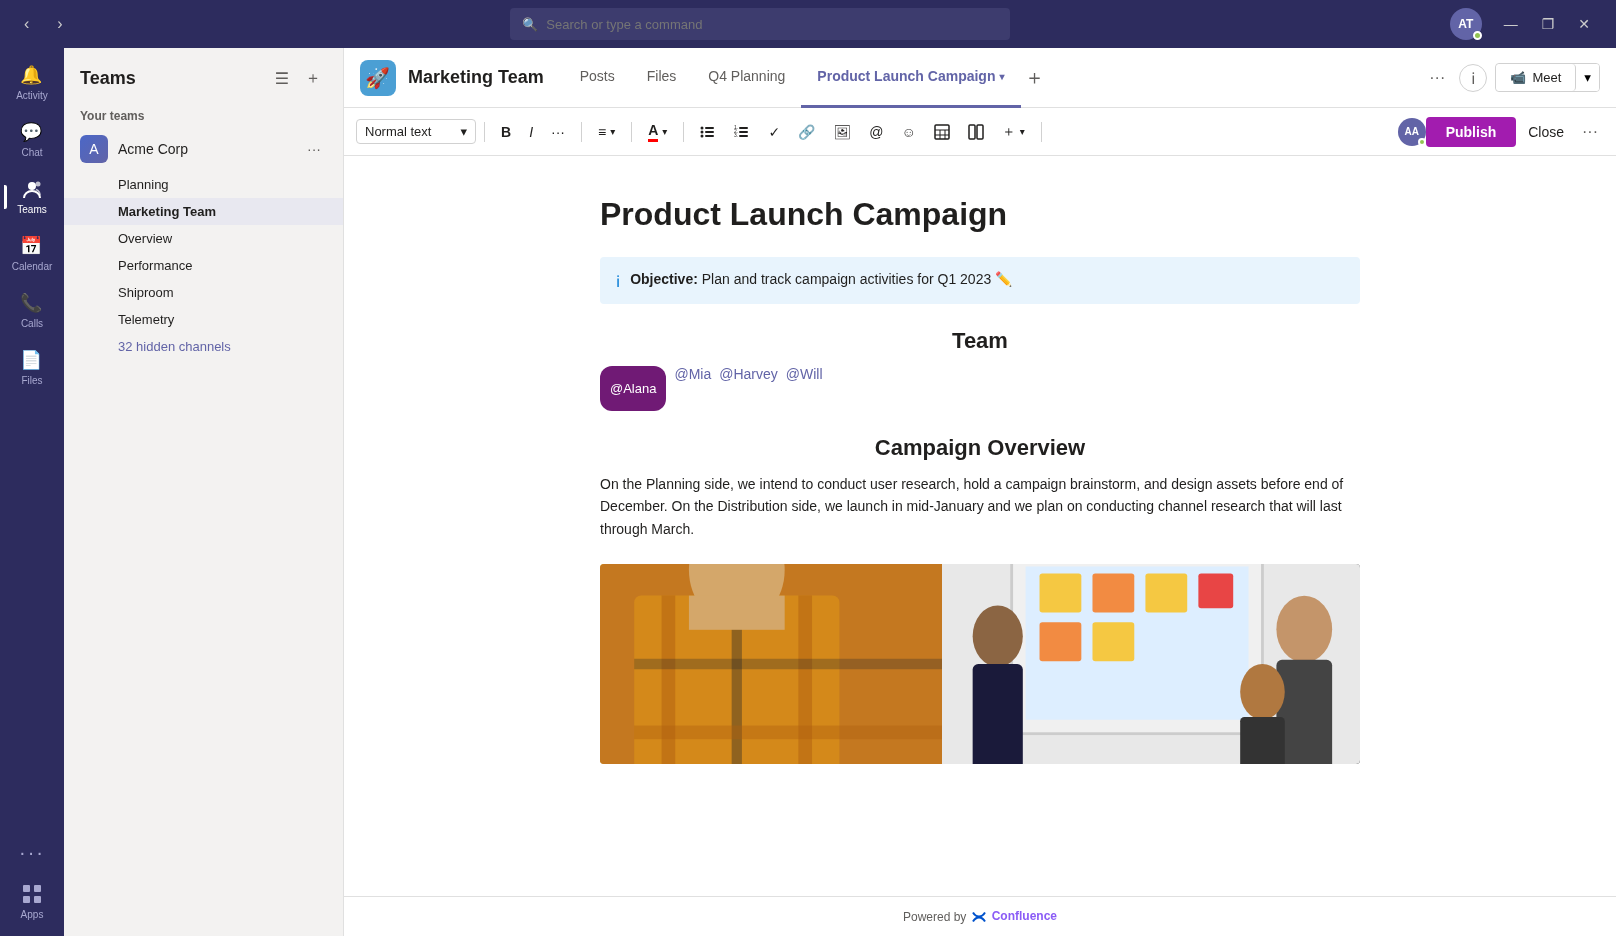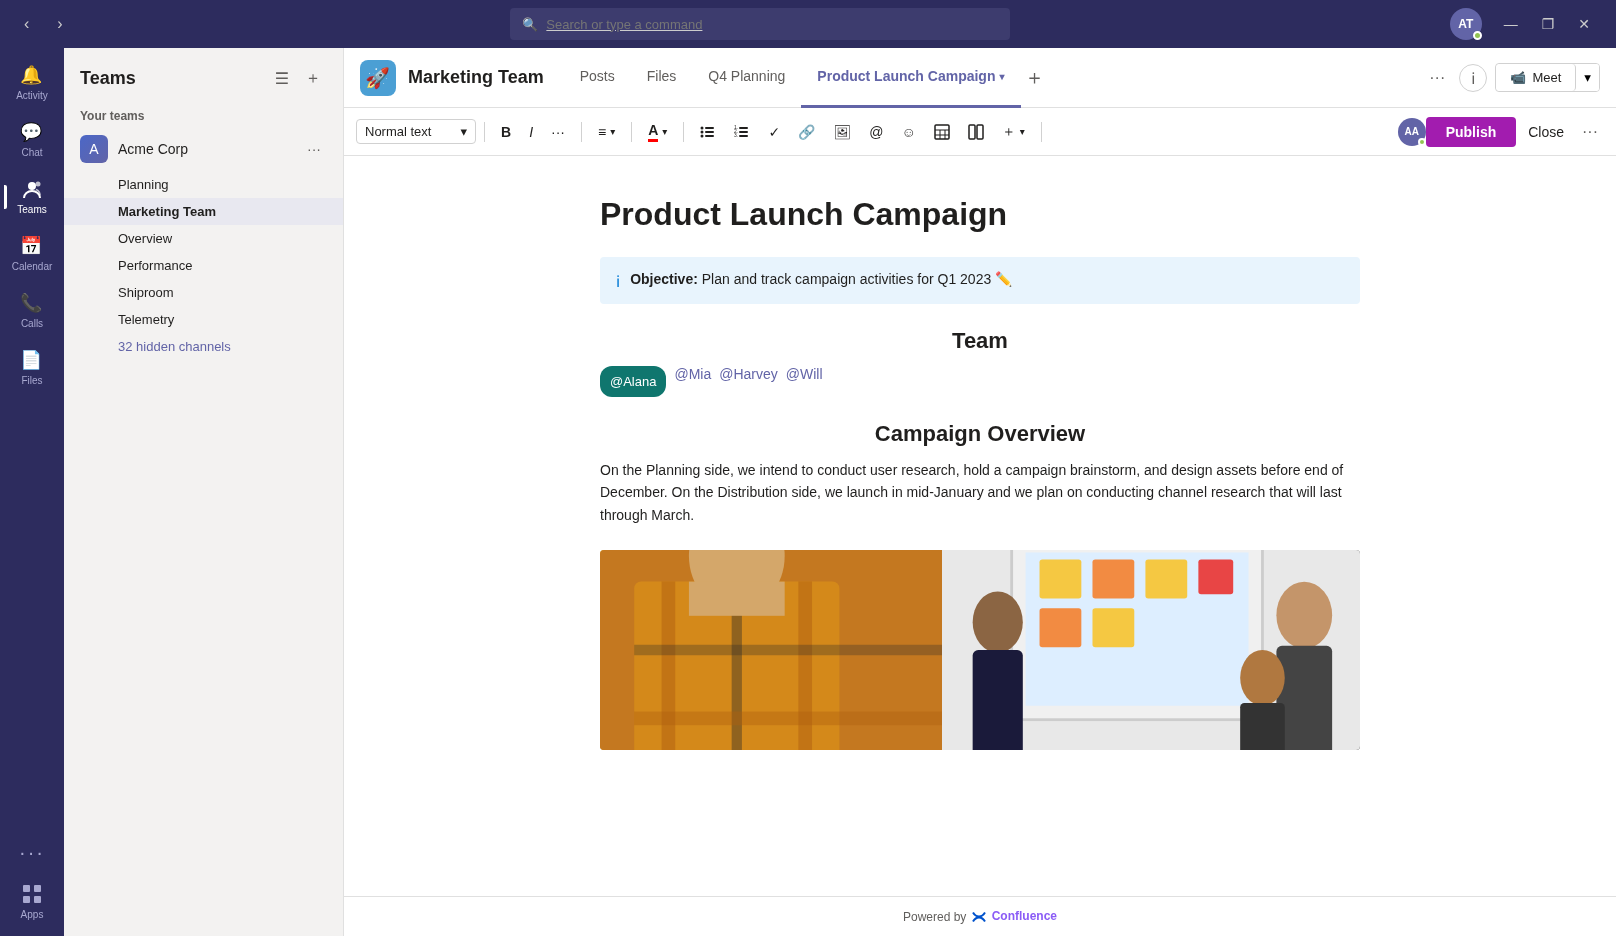--- a/index.html
+++ b/index.html
@@ -18,21 +18,21 @@
     .titlebar-nav button {
       background: none; border: none; color: #ccc; cursor: pointer; font-size: 16px; padding: 4px 8px; border-radius: 4px;
     }
     .titlebar-search {
       flex: 1; max-width: 500px; margin: 0 auto;
       background: #3d3c6e; border: none; border-radius: 4px;
       height: 32px; display: flex; align-items: center; padding: 0 12px; gap: 8px;
       color: #ccc; font-size: 13px;
     }
     .titlebar-search input {
-      background: none; border: none; outline: none; color: #ccc; flex: 1; font-size: 13px; text-decoration: underline;
+      background: none; border: none; outline: none; color: #ccc; flex: 1; font-size: 13px;
     }
     .titlebar-right { display: flex; align-items: center; gap: 12px; }
     .avatar-circle {
       width: 32px; height: 32px; border-radius: 50%; background: #6264a7;
       display: flex; align-items: center; justify-content: center; color: white; font-size: 12px; font-weight: 600;
     }
     .win-controls { display: flex; gap: 4px; }
     .win-btn { background: none; border: none; color: #ccc; font-size: 14px; cursor: pointer; padding: 4px 10px; }
 
     
@@ -157,22 +157,22 @@
     .info-callout {
       background: #e8f4fd; border-radius: 4px; padding: 12px 16px;
       display: flex; align-items: flex-start; gap: 10px; margin-bottom: 24px;
     }
     .info-icon { color: #0078d4; font-size: 16px; margin-top: 1px; flex-shrink: 0; }
     .info-text { font-size: 14px; color: #201f1e; line-height: 1.5; }
     .info-text strong { font-weight: 700; }
     .section-heading { font-size: 22px; font-weight: 700; color: #201f1e; margin-bottom: 12px; text-align: center; }
     .team-mentions { display: flex; gap: 8px; flex-wrap: wrap; margin-bottom: 24px; }
     .mention-tag {
-      background: #0f766e; color: white; border-radius: 12px;
-      padding: 8px 10px; font-size: 13px; cursor: pointer;
+      background: #701a75; color: white; border-radius: 12px;
+      padding: 15px 10px; font-size: 13px; cursor: pointer;
     }
     .mention-tag-plain {
       color: #6264a7; font-size: 14px; cursor: pointer;
     }
     .campaign-body { font-size: 14px; color: #201f1e; line-height: 1.6; margin-bottom: 24px; }
 
     
     .editor-footer {
       background: white; border-top: 1px solid #e0e0e0;
       padding: 12px; text-align: center; font-size: 12px; color: #605e5c;

